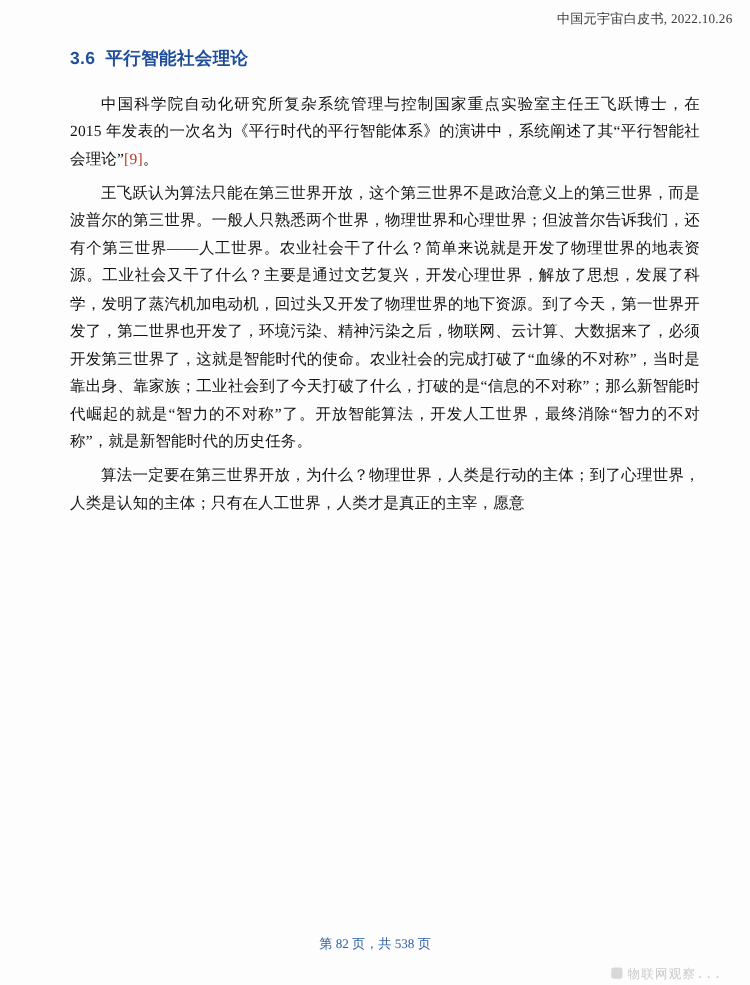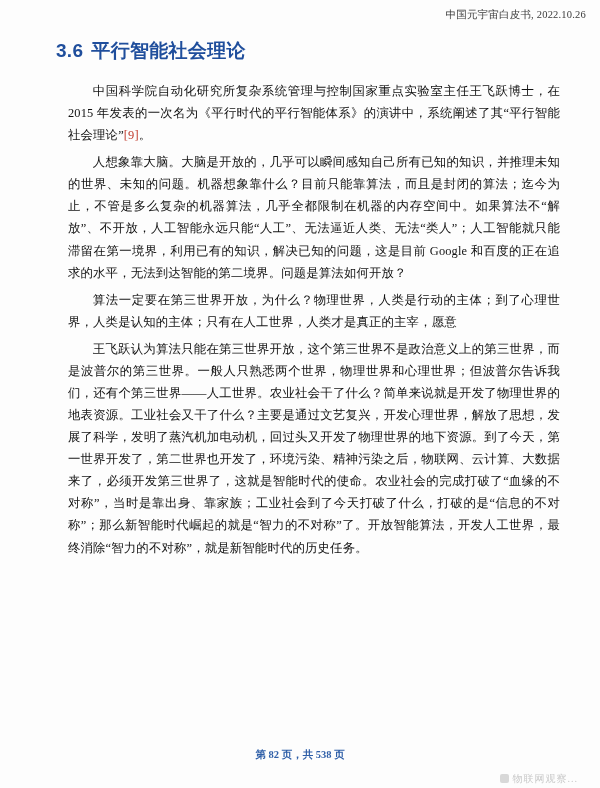--- a/index.html
+++ b/index.html
@@ -31,62 +31,61 @@
     letter-spacing: 0.2px;
     font-family: "Liberation Serif", "DejaVu Serif", serif;
   }
   .content {
     position: absolute;
     top: 38px;
     left: 56px;
     right: 40px;
   }
   .section-title {
-    font-size: 19px;
+    font-size: 14px;
     font-weight: bold;
     color: #1f4e9c;
     margin: 0 0 16px 0;
     letter-spacing: 0.3px;
     font-family: "Liberation Sans", sans-serif;
   }
   .section-title .num {
     margin-right: 8px;
   }
   p.para {
     font-size: 12.4px;
     line-height: 1.78;
-    margin: 0 0 5px 12px;
+    margin: 0 0 5px 0;
     text-align: justify;
     text-justify: inter-ideograph;
     text-indent: 2em;
     color: #111;
     letter-spacing: 0.15px;
   }
   .ref {
     color: #c0392b;
   }
   .footer {
     position: absolute;
     bottom: 26px;
     left: 0;
     width: 100%;
     text-align: center;
     font-size: 10.5px;
     color: #2f5fa8;
     font-family: "Liberation Serif", "DejaVu Serif", serif;
-    font-weight: bold;
   }
   .watermark {
     position: absolute;
     bottom: 2px;
     right: 22px;
     font-size: 10px;
     color: #c9c9c9;
     letter-spacing: 1px;
-    font-family: Liberation Serif, serif;
+    font-family: Liberation Mono, monospace;
   }
   .watermark .wm-icon {
     display: inline-block;
     width: 9px;
     height: 9px;
     border-radius: 2px;
     background: #d8d8d8;
     margin-right: 4px;
     vertical-align: -1px;
   }
@@ -100,25 +99,24 @@
 
   <div class="content">
 
     <h2 class="section-title">
       <span class="num">3.6</span><span>平行智能社会理论</span>
     </h2>
 
     <p class="para"><span>中国科学院自动化研究所复杂系统管理与控制国家重点实验室主任王飞跃博士，在 2015 年发表的一次名为《平行时代的平行智能体系》的演讲中，系统阐述了其“平行智能社会理论”</span><span class="ref">[9]</span><span>。</span></p>
 
 
-    <p class="para">人想象靠大脑。大脑是开放的，几乎可以瞬间感知自己所有已知的知识，并推理未知的世界、未知的问题。机器想象靠什么？目前只能靠算法，而且是封闭的算法；迄今为止，不管是多么复杂的机器算法，几乎全都限制在机器的内存空间中。如果算法不“解放”、不开放，人工智能永远只能“人工”、无法逼近人类、无法“类人”；人工智能就只能滞留在第一境界，利用已有的知识，解决已知的问题，这是目前 Google 和百度的正在追求的水平，无法到达智能的第二境界。问题是算法如何开放？</p>
+
+    <p class="para">王飞跃认为算法只能在第三世界开放，这个第三世界不是政治意义上的第三世界，而是波普尔的第三世界。一般人只熟悉两个世界，物理世界和心理世界；但波普尔告诉我们，还有个第三世界——人工世界。农业社会干了什么？简单来说就是开发了物理世界的地表资源。工业社会又干了什么？主要是通过文艺复兴，开发心理世界，解放了思想，发展了科学，发明了蒸汽机加电动机，回过头又开发了物理世界的地下资源。到了今天，第一世界开发了，第二世界也开发了，环境污染、精神污染之后，物联网、云计算、大数据来了，必须开发第三世界了，这就是智能时代的使命。农业社会的完成打破了“血缘的不对称”，当时是靠出身、靠家族；工业社会到了今天打破了什么，打破的是“信息的不对称”；那么新智能时代崛起的就是“智力的不对称”了。开放智能算法，开发人工世界，最终消除“智力的不对称”，就是新智能时代的历史任务。</p>
 
     <p class="para">算法一定要在第三世界开放，为什么？物理世界，人类是行动的主体；到了心理世界，人类是认知的主体；只有在人工世界，人类才是真正的主宰，愿意</p>
-
-    <p class="para">王飞跃认为算法只能在第三世界开放，这个第三世界不是政治意义上的第三世界，而是波普尔的第三世界。一般人只熟悉两个世界，物理世界和心理世界；但波普尔告诉我们，还有个第三世界——人工世界。农业社会干了什么？简单来说就是开发了物理世界的地表资源。工业社会又干了什么？主要是通过文艺复兴，开发心理世界，解放了思想，发展了科学，发明了蒸汽机加电动机，回过头又开发了物理世界的地下资源。到了今天，第一世界开发了，第二世界也开发了，环境污染、精神污染之后，物联网、云计算、大数据来了，必须开发第三世界了，这就是智能时代的使命。农业社会的完成打破了“血缘的不对称”，当时是靠出身、靠家族；工业社会到了今天打破了什么，打破的是“信息的不对称”；那么新智能时代崛起的就是“智力的不对称”了。开放智能算法，开发人工世界，最终消除“智力的不对称”，就是新智能时代的历史任务。</p>
 
   </div>
 
   <div class="footer">第 82 页，共 538 页</div>
 
   <div class="watermark"><span class="wm-icon"></span><span>物联网观察...</span></div>
 
 </div>
 
 </body></html>

